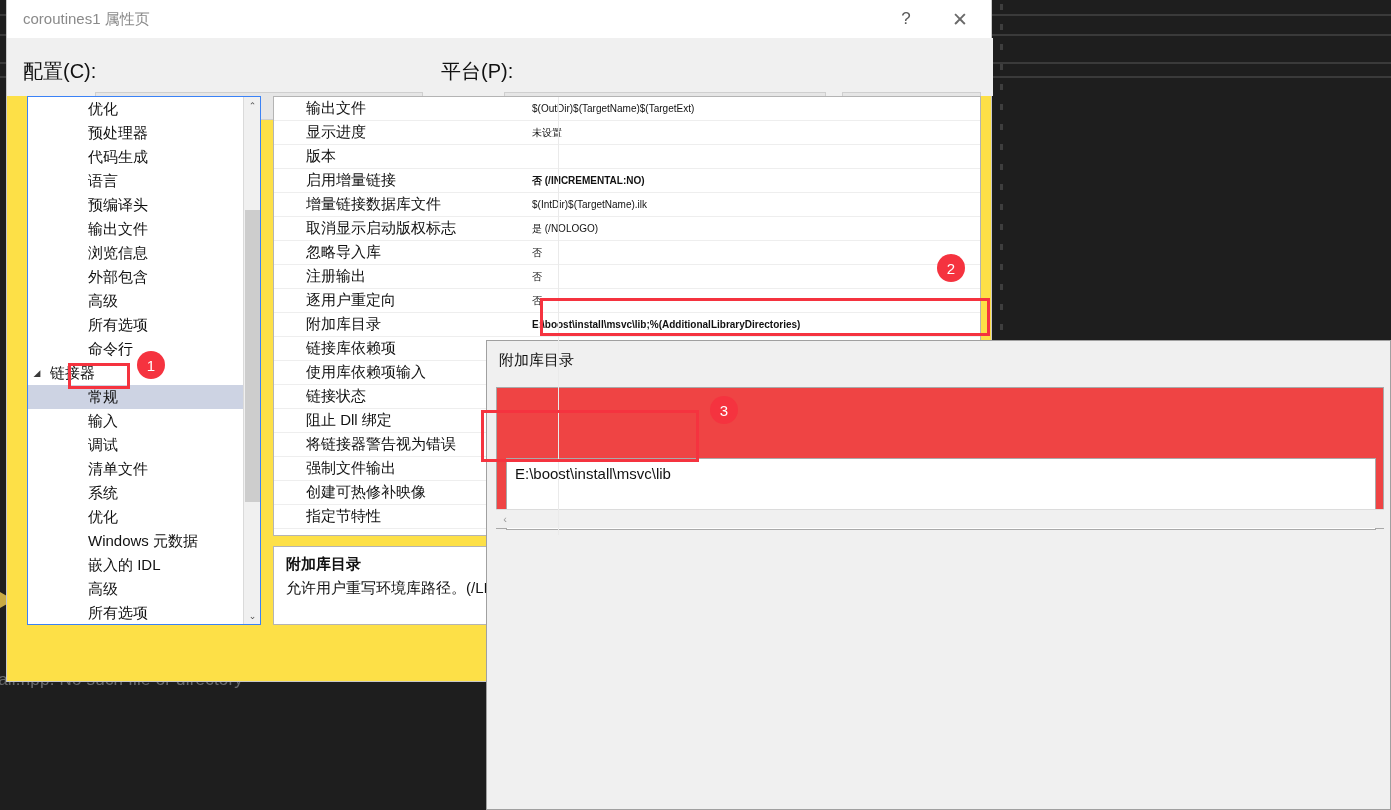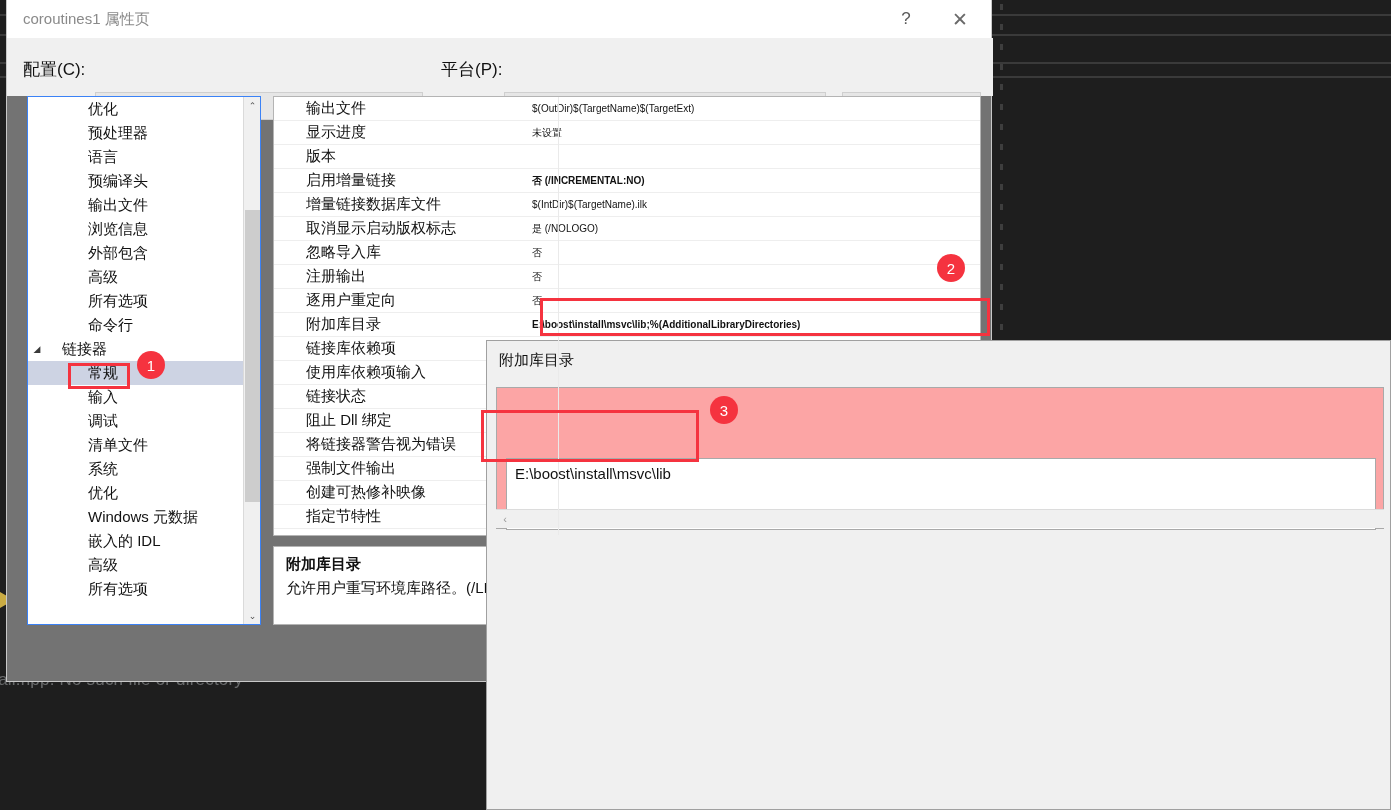--- a/index.html
+++ b/index.html
@@ -43,21 +43,21 @@
     color: #8c8c8c; font-size: 12px; opacity: .75;
   }
   #watermark-rule {
     position: absolute; right: 8px; bottom: 23px; width: 152px; height: 1px;
     background: #6e6e6e; opacity: .6;
   }
 
   
   #prop-dialog {
     position: absolute; left: 6px; top: 0px; width: 986px; height: 682px;
-    background: #737373; border: 1px solid #c8c8c8; border-top: none;
+    background: #fde047; border: 1px solid #c8c8c8; border-top: none;
     box-shadow: 0 0 0 0 rgba(0,0,0,0);
   }
   #prop-titlebar {
     position: relative; height: 38px; background: #ffffff;
     border-bottom: 1px solid #ffffff;
   }
   #prop-title {
     position: absolute; left: 16px; top: 10px;
     font-size: 15px; color: #8a8a8a;
   }
@@ -68,21 +68,21 @@
     cursor: default; font-family: "Liberation Sans", sans-serif;
   }
   #btn-help { right: 62px; }
   #btn-close { right: 8px; font-size: 19px; color: #6a6a6a; }
 
   
   #config-row {
     position: absolute; left: 0; top: 38px; width: 986px; height: 58px;
     background: #f0f0f0;
   }
-  .lbl { position: absolute; font-size: 17px; color: #111; text-align: center; }
+  .lbl { position: absolute; font-size: 20px; color: #111; text-align: center; }
   #lbl-config { left: 16px; top: 20px; }
   #lbl-platform { left: 434px; top: 20px; }
   .combo {
     position: absolute; height: 28px; background: #e6e6e6;
     border: 1px solid #cfcfcf; display: flex; align-items: center;
   }
   .combo .combo-val {
     padding-left: 10px; font-size: 15px; color: #111; flex: 1;
     white-space: nowrap; overflow: hidden;
   }
@@ -110,21 +110,21 @@
     height: 24px; display: flex; align-items: center;
     font-size: 15px; color: #111; white-space: nowrap;
     padding-left: 0px;
   }
   .tree-item .tw {
     width: 18px; text-align: center; font-size: 9px; color: #3a3a3a;
     flex: 0 0 18px;
   }
   .tree-item .tlabel { display: inline-block; }
   .depth1 .tlabel { margin-left: 42px; }
-  .depth0 .tlabel { margin-left: 16px; }
+  .depth0 .tlabel { margin-left: 4px; }
   .tree-item.selected { background: #cdd3e3; }
 
   #tree-scrollbar {
     position: absolute; right: 0px; top: 0; width: 17px; height: 100%;
     background: #f0f0f0; border-left: 1px solid #dadada;
   }
   .sb-arrow {
     position: absolute; left: 0; width: 17px; height: 17px;
     display: flex; align-items: center; justify-content: center;
     font-size: 9px; color: #505050; background: #f0f0f0;
@@ -176,21 +176,21 @@
   
   #sub-dialog {
     position: absolute; left: 486px; top: 340px; width: 905px; height: 470px;
     background: #f0f0f0; border: 1px solid #a0a0a0;
   }
   #sub-title {
     position: absolute; left: 12px; top: 10px; font-size: 15px; color: #111;
   }
   #sub-listbox {
     position: absolute; left: 9px; top: 46px; width: 888px; height: 142px;
-    background: #fca5a5; border: 1px solid #a9a9a9;
+    background: #ef4444; border: 1px solid #a9a9a9;
   }
   #sub-edit {
     position: absolute; left: 9px; top: 70px; width: 870px; height: 72px;
     background: #ffffff; border: 1px solid #a9a9a9;
   }
   #sub-edit-text {
     position: absolute; left: 8px; top: 6px; font-size: 15px; color: #111;
     white-space: nowrap;
   }
   #sub-scrollbar-1 {
@@ -303,20 +303,24 @@
         <div class="tree-item depth1">
           <span class="tw"></span>
           <span class="tlabel">优化</span>
         </div>
         <div class="tree-item depth1">
           <span class="tw"></span>
           <span class="tlabel">预处理器</span>
         </div>
         <div class="tree-item depth1">
           <span class="tw"></span>
+          <span class="tlabel">代码生成</span>
+        </div>
+        <div class="tree-item depth1">
+          <span class="tw"></span>
           <span class="tlabel">语言</span>
         </div>
         <div class="tree-item depth1">
           <span class="tw"></span>
           <span class="tlabel">预编译头</span>
         </div>
         <div class="tree-item depth1">
           <span class="tw"></span>
           <span class="tlabel">输出文件</span>
         </div>

